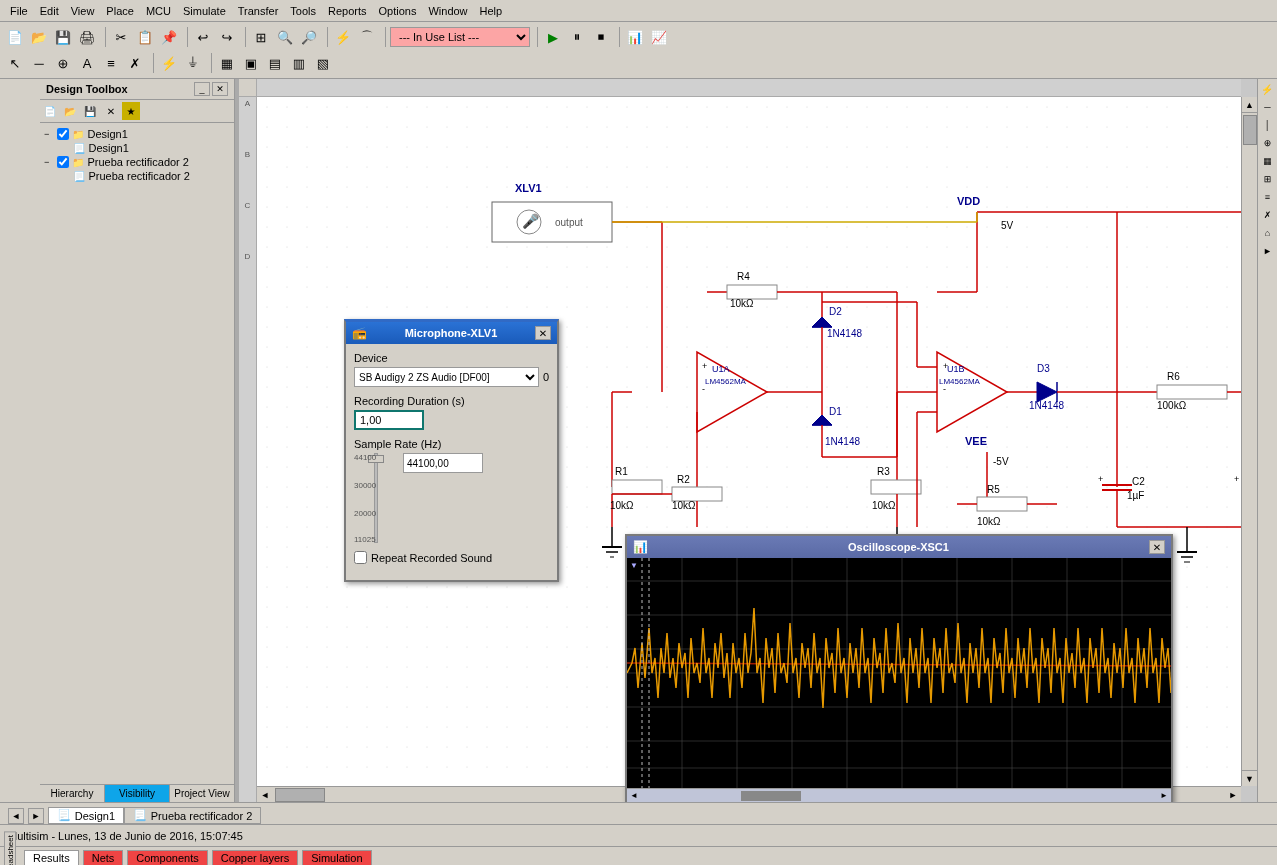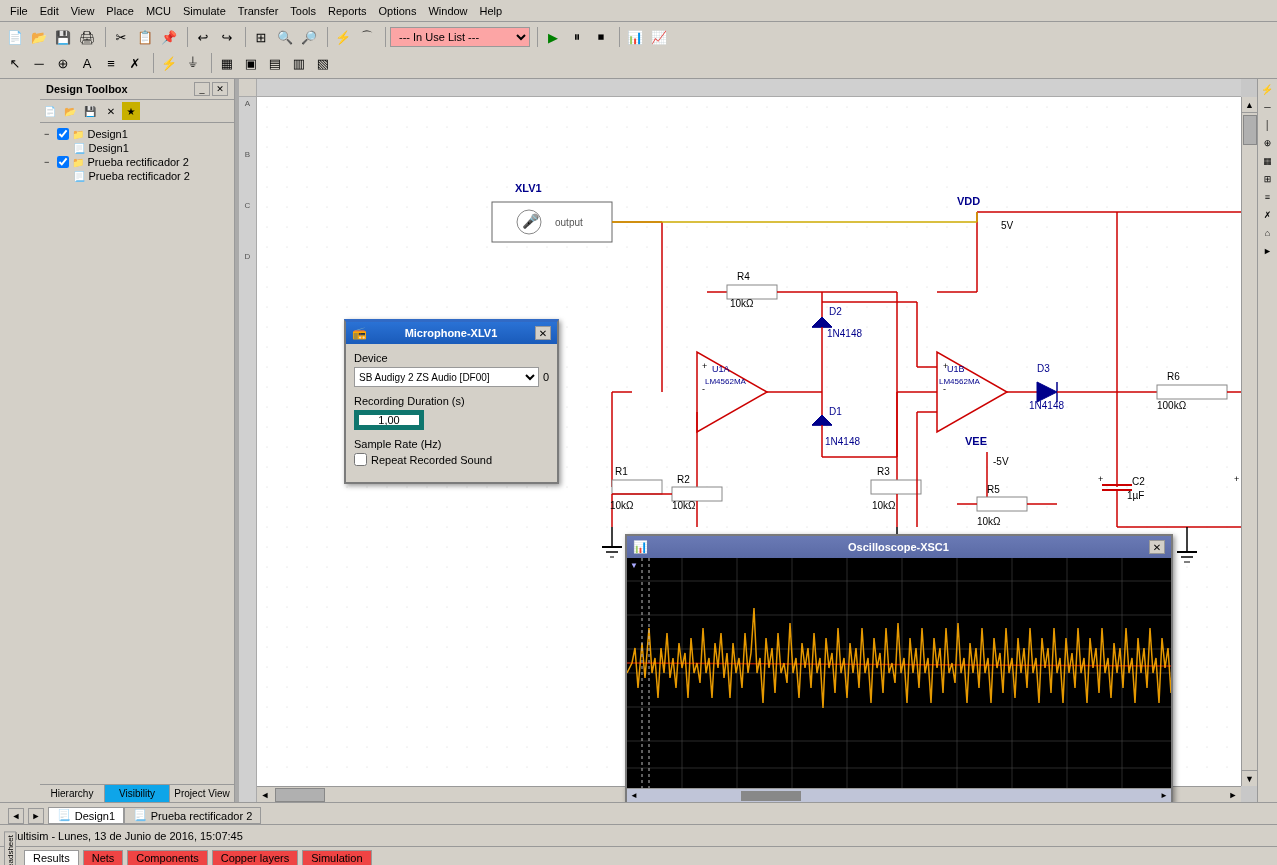--- a/index.html
+++ b/index.html
@@ -48,21 +48,21 @@
 
     
     .mic-dialog { position: absolute; left: 105px; top: 240px; width: 215px; background: #d4d0c8; border: 2px solid #7b7b7b; border-top: 3px solid #316ac5; z-index: 100; box-shadow: 2px 2px 5px rgba(0,0,0,0.4); }
     .dialog-titlebar { background: linear-gradient(to bottom, #2a72d5, #1a5bba); color: white; padding: 3px 6px; display: flex; align-items: center; justify-content: space-between; height: 22px; }
     .dialog-title { font-size: 11px; font-weight: bold; }
     .dialog-close { width: 16px; height: 14px; background: #d4d0c8; border: 1px solid #999; font-size: 10px; cursor: pointer; display: flex; align-items: center; justify-content: center; color: black; }
     .dialog-body { padding: 8px; }
     .dialog-label { font-size: 11px; margin-bottom: 3px; }
     .dialog-row { display: flex; align-items: center; gap: 4px; margin-bottom: 8px; }
     .dialog-select { height: 20px; font-size: 10px; background: white; border: 1px solid #999; flex: 1; }
-    .dialog-input { width: 70px; height: 20px; border: 5px solid #0f766e; font-size: 11px; padding: 1px 4px; background: white; text-align: center; }
+    .dialog-input { width: 70px; height: 20px; border: 2px solid #0f766e; font-size: 11px; padding: 1px 4px; background: white; }
     .sample-rate-area { display: flex; align-items: flex-start; gap: 4px; margin-bottom: 8px; }
     .checkbox-row { display: flex; align-items: center; gap: 4px; margin-bottom: 8px; }
     .record-btn { width: 90%; margin: 4px auto; display: block; height: 26px; background: #d4d0c8; border: 2px outset #ccc; font-size: 12px; cursor: pointer; }
 
     
     .osc-dialog { position: absolute; left: 386px; top: 455px; width: 548px; background: #aab0c8; border: 2px solid #7b7b7b; z-index: 90; box-shadow: 2px 2px 5px rgba(0,0,0,0.4); }
     .osc-titlebar { background: linear-gradient(to bottom, #6a7ab5, #5a6aa5); color: white; padding: 3px 6px; display: flex; align-items: center; justify-content: space-between; height: 22px; }
     .osc-title { font-size: 11px; font-weight: bold; }
     .osc-close { width: 16px; height: 14px; background: #d4d0c8; border: 1px solid #999; font-size: 10px; cursor: pointer; display: flex; align-items: center; justify-content: center; color: black; }
     .osc-display { width: 100%; height: 230px; background: black; position: relative; overflow: hidden; }
@@ -432,20 +432,33 @@
           <select class="dialog-select"><option>SB Audigy 2 ZS Audio [DF00]</option></select>
           <span style="font-size:11px;">0</span>
         </div>
 
         <div class="dialog-label">Recording Duration (s)</div>
         <div class="dialog-row">
           <input type="text" class="dialog-input" value="1,00" style="">
         </div>
 
         <div class="dialog-label">Sample Rate (Hz)</div>
+        <div class="sample-rate-area">
+          <div style="position:relative; width:45px; height:90px;">
+            <div style="position:absolute; left:20px; top:0; width:4px; height:90px; background:#bbb; border:1px solid #999;"></div>
+            <div style="position:absolute; left:14px; top:2px; width:16px; height:8px; background:#d4d0c8; border:1px solid #888; cursor:pointer;"></div>
+            <div style="position:absolute; left:0; top:0; font-size:8px; color:#555;">44100</div>
+            <div style="position:absolute; left:0; top:28px; font-size:8px; color:#555;">30000</div>
+            <div style="position:absolute; left:0; top:56px; font-size:8px; color:#555;">20000</div>
+            <div style="position:absolute; left:0; top:82px; font-size:8px; color:#555;">11025</div>
+          </div>
+          <div style="display:flex; flex-direction:column; gap:3px;">
+            <input type="text" value="44100,00" style="width: 80px; height: 20px; font-size: 10px; border: 1px solid rgb(153, 153, 153); background: white; padding: 1px 3px;">
+          </div>
+        </div>
 
         <div class="checkbox-row">
           <input type="checkbox" style="">
           <span>Repeat Recorded Sound</span>
         </div>
 
       </div>
     </div>
 
     <div class="osc-dialog">

